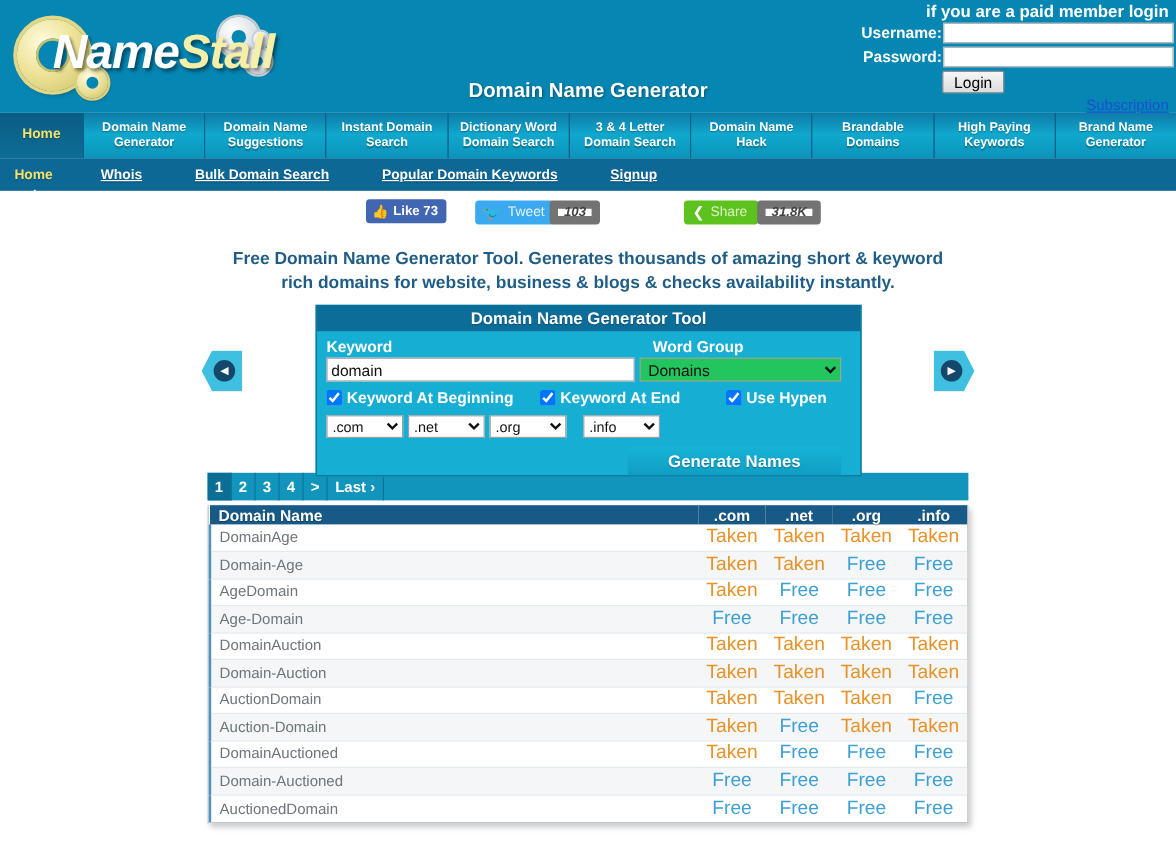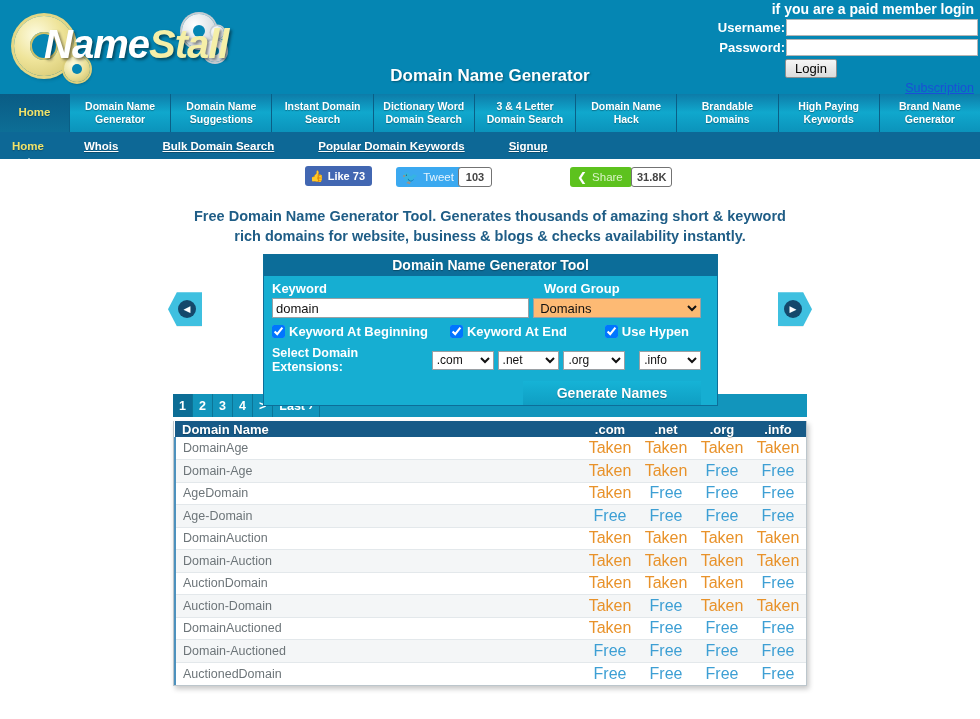--- a/index.html
+++ b/index.html
@@ -269,26 +269,27 @@
     cursor: pointer;
   }
   .tw-tweet .bird { color: #ffffff; font-size: 13px; margin-right: 5px; }
   .count-bubble {
     position: absolute;
     top: 2px;
     height: 20px;
     min-width: 34px;
     display: flex; align-items: center; justify-content: center;
     background: #ffffff;
-    border: 1px solid #737373;
+    border: 7px solid #737373;
     border-radius: 3px;
     font-size: 11px;
     font-weight: bold;
     color: #444;
     padding: 0 5px;
+    font-style: italic;
   }
   .tw-count { left: 458px; }
   .sh-count { left: 631px; }
   .g-share {
     position: absolute;
     left: 570px; top: 2px;
     display: flex; align-items: center;
     height: 20px;
     background: #5dc21e;
     border-radius: 3px;
@@ -351,21 +352,21 @@
     font-size: 13px;
     padding: 0 3px;
     color: #111;
   }
   .wg-select {
     width: 175px; height: 20px;
     margin-left: 4px;
     font-family: "Liberation Sans", sans-serif;
     font-size: 13px;
     border: 1px solid #9aa0a4;
-    background: #fdba74;
+    background: #22c55e;
     color: #111;
     padding-left: 2px;
   }
   .check-row {
     display: flex;
     align-items: center;
     margin-top: 6px;
     color: #ffffff;
     font-weight: bold;
     font-size: 13px;
@@ -620,21 +621,20 @@
           <span>Keyword At End</span>
         </label>
         <span class="gap2"></span>
         <label class="chk-item">
           <input type="checkbox" checked="" style="">
           <span>Use Hypen</span>
         </label>
       </div>
 
       <div class="ext-row">
-        <span class="ext-label">Select Domain Extensions:</span>
         <select class="ext-select">
           <option>.com</option>
         </select>
         <select class="ext-select">
           <option>.net</option>
         </select>
         <select class="ext-select">
           <option>.org</option>
         </select>
         <select class="ext-select last">

